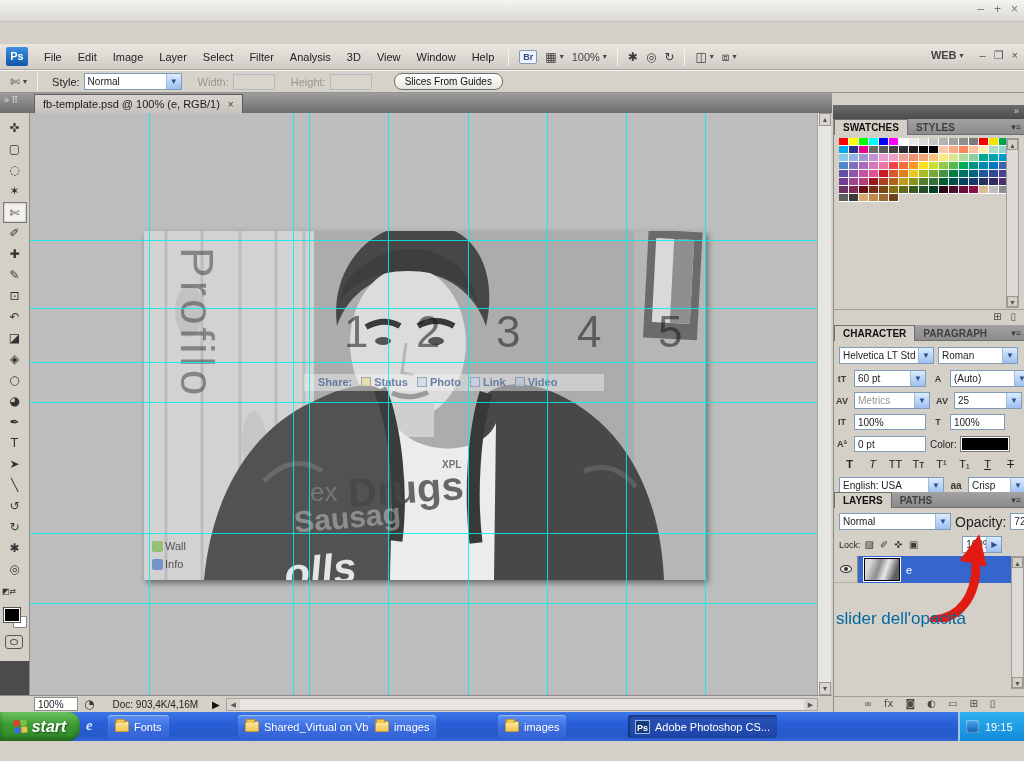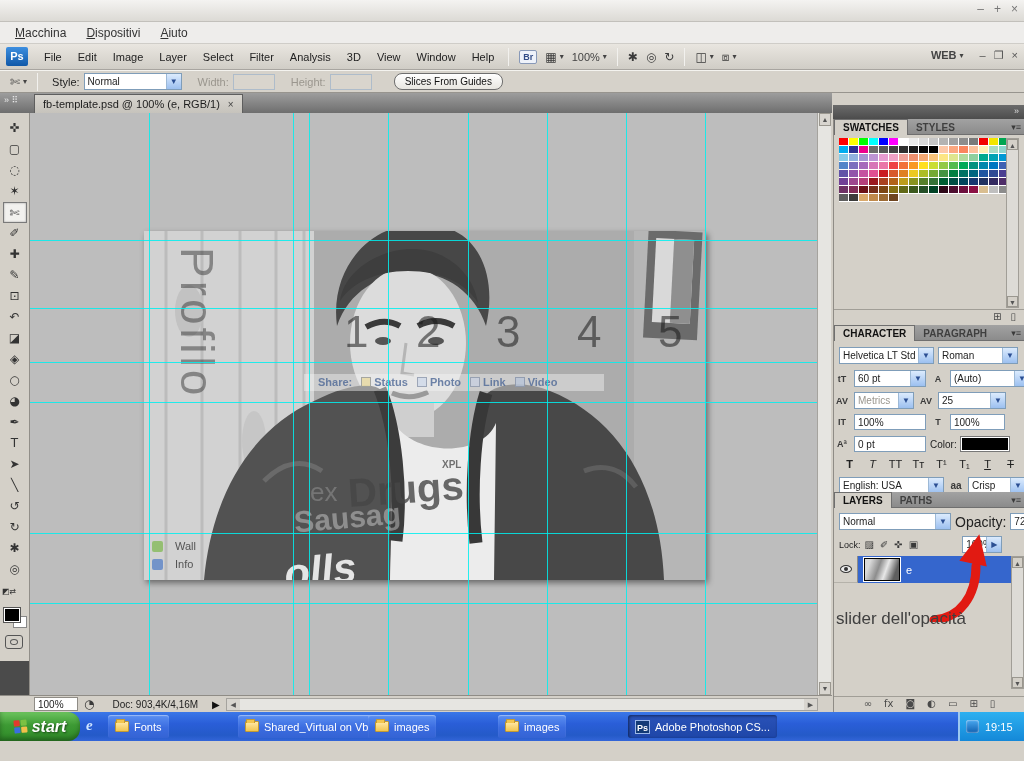--- a/index.html
+++ b/index.html
@@ -79,21 +79,21 @@
     box-shadow:2px 3px 6px rgba(0,0,0,.45);overflow:hidden;}
   .guide-v{position:absolute;top:0;width:1px;height:582px;background:#00f0f0;opacity:.85;z-index:6;}
   .guide-h{position:absolute;left:0;width:787px;height:1px;background:#00f0f0;opacity:.85;z-index:6;}
   .ov{position:absolute;color:rgba(25,25,25,.5);font-family:"Liberation Sans",sans-serif;}
   .profilo{left:26px;top:16px;font-size:46px;writing-mode:vertical-rl;letter-spacing:3px;color:rgba(40,40,40,.45);}
   .num{font-size:44px;top:76px;color:rgba(25,25,25,.55);}
   .sharebar{position:absolute;left:160px;top:143px;width:300px;height:17px;background:rgba(244,244,244,.45);}
   .sharerow{position:absolute;left:174px;top:145px;display:flex;gap:9px;align-items:center;
     font-size:11px;font-weight:bold;color:rgba(78,104,150,.8);}
   .sr-ic{display:inline-block;width:10px;height:10px;border:1px solid rgba(120,130,150,.6);margin-right:3px;vertical-align:-1px;}
-  .wallrow{position:absolute;display:flex;gap:12px;align-items:flex-end;font-size:11px;color:rgba(40,40,40,.75);}
+  .wallrow{position:absolute;display:flex;gap:2px;align-items:flex-end;font-size:11px;color:rgba(40,40,40,.75);}
   .w-ic{display:inline-block;width:11px;height:11px;border-radius:2px;}
   .shirt-ex{left:166px;top:246px;font-size:26px;color:rgba(130,130,130,.75);}
   .shirt-drugs{left:204px;top:236px;font-size:40px;font-weight:bold;color:rgba(70,70,70,.8);transform:rotate(-4deg);}
   .shirt-xpl{left:298px;top:228px;font-size:10px;font-weight:bold;color:rgba(60,60,60,.7);}
   .shirt-saus{left:150px;top:270px;font-size:30px;font-weight:bold;color:rgba(255,255,255,.35);transform:rotate(-5deg);}
   .shirt-olls{left:140px;top:316px;font-size:42px;font-weight:bold;font-style:italic;
     color:rgba(255,255,255,.85);transform:rotate(-6deg);}
   .vscroll{left:817px;top:113px;width:14px;height:582px;background:#e6e5e1;border-left:1px solid #a5a39e;}
   .vscroll .a{position:absolute;left:1px;width:12px;height:13px;background:#d8d5cf;border:1px solid #9a978f;
     font-size:7px;text-align:center;line-height:12px;color:#555;}
@@ -132,21 +132,21 @@
 
   .lay-row{position:absolute;left:0;width:177px;height:27px;display:flex;align-items:center;}
   .lay-row.sel{background:#3566cd;color:#fff;}
   .eyebox{width:24px;height:27px;border-right:1px solid #8f8c86;border-bottom:1px solid #b5b2aa;
     display:flex;align-items:center;justify-content:center;background:#d4d0c8;}
   .eye{width:12px;height:8px;border:1px solid #333;border-radius:50%;position:relative;background:#eee;}
   .eye i{position:absolute;left:3px;top:1px;width:4px;height:4px;border-radius:50%;background:#333;}
   .thumb{width:36px;height:23px;border:1px solid #000;outline:1px solid #fff;margin:0 6px;background:#fff;}
   .thumb.photo{background:linear-gradient(110deg,#d9d9d9 15%,#8d8d8d 40%,#e8e8e8 60%,#5f5f5f 85%);}
   .thumb.shape{background:#fff;background-image:radial-gradient(#999 18%,transparent 20%);background-size:5px 5px;}
-  .annot-text{position:absolute;color:#404040;font-size:17px;white-space:nowrap;}
+  .annot-text{position:absolute;color:#0369a1;font-size:17px;white-space:nowrap;}
   .redarrow{position:absolute;pointer-events:none;}
 
   
   .taskbar{left:0;top:712px;width:1024px;height:29px;
     background:linear-gradient(#3a77e8,#2a5ed8 40%,#245ac8 80%,#3365d8);}
   .startbtn{position:absolute;left:0;top:0;width:80px;height:29px;border-radius:0 12px 12px 0;
     background:linear-gradient(#6cc45e,#3d9a34 45%,#2f8a28);box-shadow:inset 0 -3px 5px rgba(0,0,0,.3);
     color:#fff;font-weight:bold;font-style:italic;font-size:16px;display:flex;align-items:center;
     justify-content:center;gap:5px;text-shadow:1px 1px 2px rgba(0,0,0,.5);}
   .flag{width:13px;height:13px;display:grid;grid-template-columns:6px 6px;grid-gap:1px;transform:rotate(-6deg);}
@@ -189,26 +189,20 @@
 
   <div class="abs vb-title">
     <div class="vb-btns">
 
     <span>–</span>
         <span>+</span>
         <span>×</span>
       </div>
   </div>
 
-  <div class="abs vb-menu">
-
-  <span class="mi">Macchina</span>
-      <span class="mi">Dispositivi</span>
-      <span class="mi">Aiuto</span>
-    </div>
 
   <div class="abs ps-menubar">
     <div class="ps-logo">Ps</div>
     <div class="ps-menus">
 
     <span class="mi">File</span>
         <span class="mi">Edit</span>
         <span class="mi">Image</span>
         <span class="mi">Layer</span>
         <span class="mi">Select</span>
@@ -608,21 +602,21 @@
             <span class="arw">▼</span>
           </span>
         <span class="chico">A</span>
         <span class="combo" style="width:80px">
             <span class="val" style="flex:1">(Auto)</span>
             <span class="arw">▼</span>
           </span>
       </div>
       <div class="chrow" style="left:0;top:67px">
         <span class="chico">AV</span>
-        <span class="combo" style="width:60px">
+        <span class="combo" style="width:76px">
             <span class="val lbl-dis" style="flex:1">Metrics</span>
             <span class="arw">▼</span>
           </span>
         <span class="chico">AV</span>
         <span class="combo" style="width:68px">
             <span class="val" style="flex:1">25</span>
             <span class="arw">▼</span>
           </span>
       </div>
       <div class="chrow" style="left:0;top:89px">

